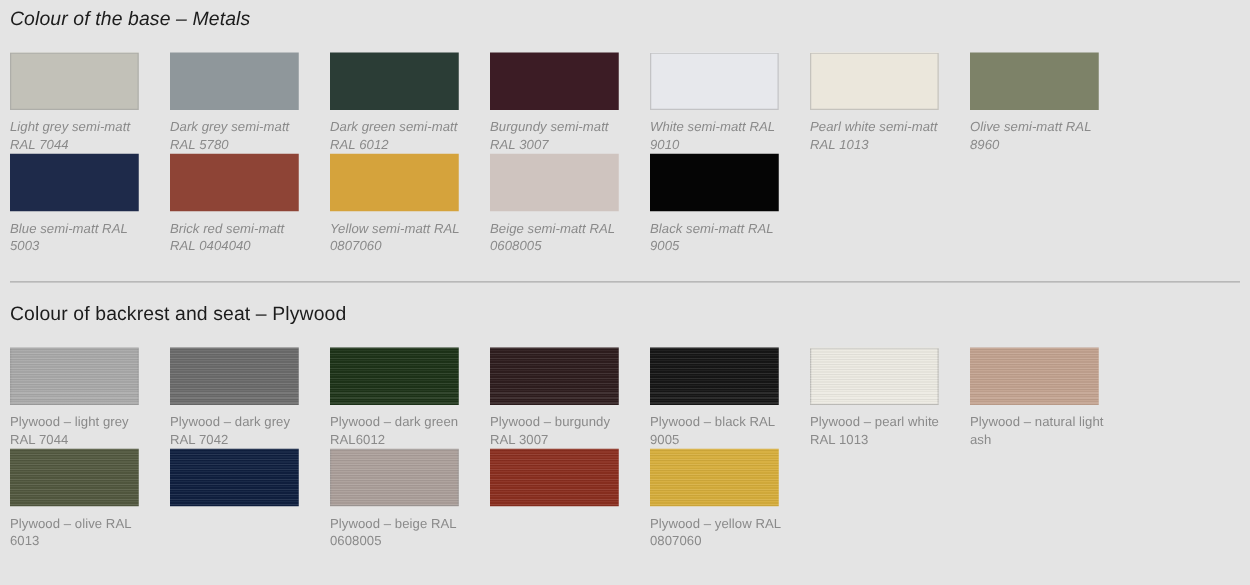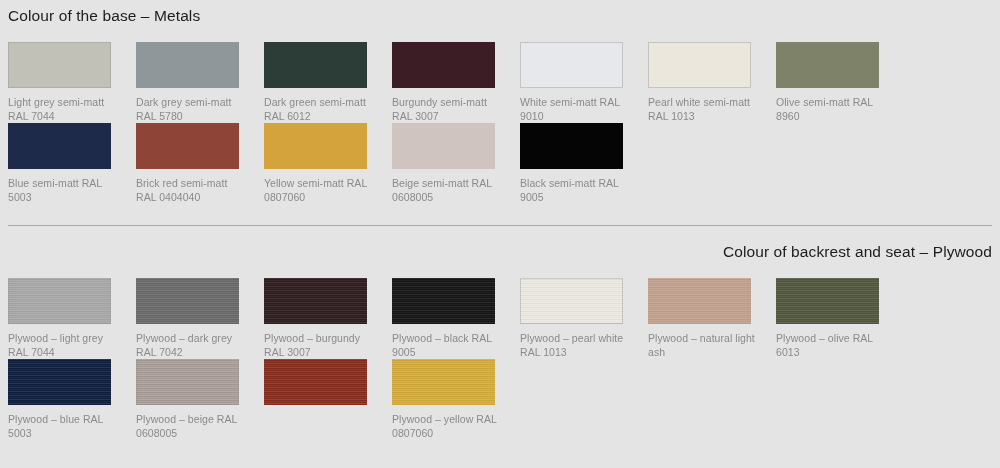--- a/index.html
+++ b/index.html
@@ -81,22 +81,22 @@
   .swatch-label {
     font-size: 10.5px;
     line-height: 14px;
     color: #8a8a8a;
     margin-top: 7px;
     letter-spacing: 0.05px;
     width: 110px;
   }
   .metals-row-1 { margin-top: 16px; }
   .plywood-row-1 { margin-top: 16px; }
-  .sec-metals { padding-top: 0; }
-  .sec-plywood-title { padding-top: 16px; text-align: right; }
+  .sec-metals { padding-top: 0; font-style: italic; }
+  .sec-plywood-title { padding-top: 16px; }
   .divider-wrap { padding-top: 21px; }
 </style>
 </head>
 <body>
 
 <div class="page">
 
   <section class="section sec-metals">
     <h2 class="section-title">Colour of the base – Metals</h2>
     <div class="swatch-grid metals-row-1" id="metals-grid">
@@ -164,20 +164,26 @@
           </div>
           <div class="swatch-label">Plywood – light grey RAL 7044</div>
         </div>
         <div class="swatch-cell">
           <div class="swatch-chip" style="background: rgb(107, 107, 107);">
             <div class="grain"></div>
           </div>
           <div class="swatch-label">Plywood – dark grey RAL 7042</div>
         </div>
         <div class="swatch-cell">
+          <div class="swatch-chip" style="background: rgb(29, 51, 24);">
+            <div class="grain"></div>
+          </div>
+          <div class="swatch-label">Plywood – dark green RAL6012</div>
+        </div>
+        <div class="swatch-cell">
           <div class="swatch-chip" style="background: rgb(46, 29, 30);">
             <div class="grain"></div>
           </div>
           <div class="swatch-label">Plywood – burgundy RAL 3007</div>
         </div>
         <div class="swatch-cell">
           <div class="swatch-chip" style="background: rgb(22, 22, 22);">
             <div class="grain"></div>
           </div>
           <div class="swatch-label">Plywood – black RAL 9005</div>
@@ -197,21 +203,20 @@
         <div class="swatch-cell">
           <div class="swatch-chip" style="background: rgb(82, 88, 63);">
             <div class="grain"></div>
           </div>
           <div class="swatch-label">Plywood – olive RAL 6013</div>
         </div>
         <div class="swatch-cell">
           <div class="swatch-chip" style="background: rgb(15, 31, 63);">
             <div class="grain"></div>
           </div>
-          <div class="swatch-label">Plywood – blue RAL 5003</div>
         </div>
         <div class="swatch-cell">
           <div class="swatch-chip bordered" style="background: rgb(171, 159, 154);">
             <div class="grain"></div>
           </div>
           <div class="swatch-label">Plywood – beige RAL 0608005</div>
         </div>
         <div class="swatch-cell">
           <div class="swatch-chip" style="background: rgb(138, 46, 31);">
             <div class="grain"></div>

